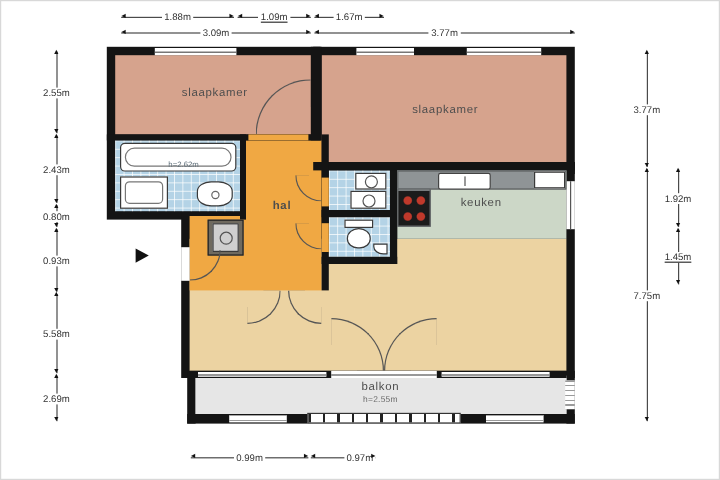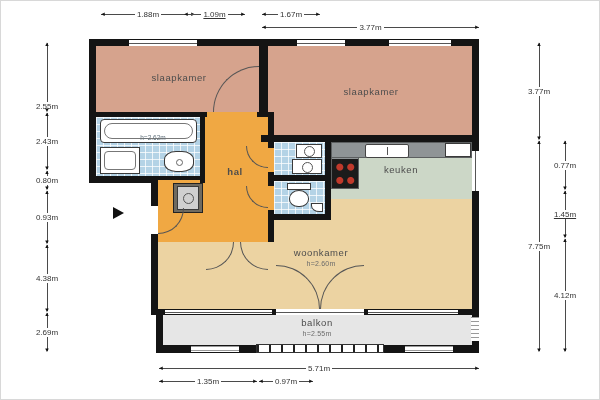--- a/index.html
+++ b/index.html
@@ -118,81 +118,74 @@
   <div class="arc" style="left:239px;top:241px;width:28px;height:28px;border-right:none;border-top:none;border-radius:0 0 0 100%;"></div>
   <div class="arc" style="left:275px;top:264px;width:44px;height:44px;border-left:none;border-bottom:none;border-radius:0 100% 0 0;"></div>
   <div class="arc" style="left:319px;top:264px;width:44px;height:44px;border-right:none;border-bottom:none;border-radius:100% 0 0 0;"></div>
 
   <div class="tri" style="left:112px;top:206px;"></div>
 
   <div class="lbl" style="left:118px;top:72px;width:120px;"><span>slaapkamer</span></div>
   <div class="lbl" style="left:310px;top:86px;width:120px;"><span>slaapkamer</span></div>
   <div class="lbl" style="left:214px;top:166px;width:40px;font-weight:bold;"><span>hal</span></div>
   <div class="lbl" style="left:360px;top:164px;width:80px;"><span>keuken</span></div>
-  <div class="lbl" style="left:270px;top:247px;width:100px;">
-    <span>woonkamer</span>
-    <span class="sub">h=2.60m</span>
-  </div>
   <div class="lbl" style="left:276px;top:317px;width:80px;">
     <span>balkon</span>
     <span class="sub">h=2.55m</span>
   </div>
   <div class="note" style="left:122px;top:133px;width:60px;"><span>h=2.62m</span></div>
 
   <div class="dim-h" style="left:100px;top:8px;width:94px;">
       <span>1.88m</span>
     </div>
-  <div class="dim-h" style="left:183px;top:8px;width:61px;text-decoration:underline;">
+  <div class="dim-h" style="left:197px;top:8px;width:61px;text-decoration:underline;">
       <span>1.09m</span>
     </div>
   <div class="dim-h" style="left:261px;top:8px;width:58px;">
       <span>1.67m</span>
     </div>
+  <div class="dim-h" style="left:100px;top:21px;width:158px;">
+      <span>3.09m</span>
+    </div>
   <div class="dim-h" style="left:261px;top:21px;width:217px;">
       <span>3.77m</span>
     </div>
 
-  <div class="dim-v" style="left:28px;top:42px;height:68px;align-items:flex-end;">
+  <div class="dim-v" style="left:28px;top:42px;height:68px;">
       <span>2.55m</span>
     </div>
   <div class="dim-v" style="left:28px;top:112px;height:56px;">
       <span>2.43m</span>
     </div>
   <div class="dim-v" style="left:28px;top:170px;height:18px;">
       <span>0.80m</span>
     </div>
   <div class="dim-v" style="left:28px;top:190px;height:52px;">
       <span>0.93m</span>
     </div>
   <div class="dim-v" style="left:28px;top:244px;height:66px;">
-      <span>4.38m</span>
+      <span>5.58m</span>
     </div>
   <div class="dim-v" style="left:28px;top:312px;height:38px;">
       <span>2.69m</span>
     </div>
 
   <div class="dim-v" style="left:520px;top:42px;height:96px;">
       <span>3.77m</span>
     </div>
   <div class="dim-v" style="left:520px;top:140px;height:210px;">
       <span>7.75m</span>
     </div>
   <div class="dim-v" style="left:546px;top:140px;height:48px;">
-      <span>0.77m</span>
+      <span>1.92m</span>
     </div>
   <div class="dim-v" style="left:546px;top:190px;height:46px;text-decoration:underline;">
       <span>1.45m</span>
     </div>
-  <div class="dim-v" style="left:546px;top:238px;height:112px;">
-      <span>4.12m</span>
+
+  <div class="dim-h" style="left:158px;top:375px;width:98px;">
+      <span>0.99m</span>
     </div>
-
-  <div class="dim-h" style="left:158px;top:362px;width:320px;">
-      <span>5.71m</span>
-    </div>
-  <div class="dim-h" style="left:158px;top:375px;width:98px;">
-      <span>1.35m</span>
-    </div>
-  <div class="dim-h" style="left:258px;top:375px;width:54px;">
+  <div class="dim-h" style="left:258px;top:375px;width:54px;justify-content:flex-end;">
       <span>0.97m</span>
     </div>
 
 </div>
 
 </body></html>

